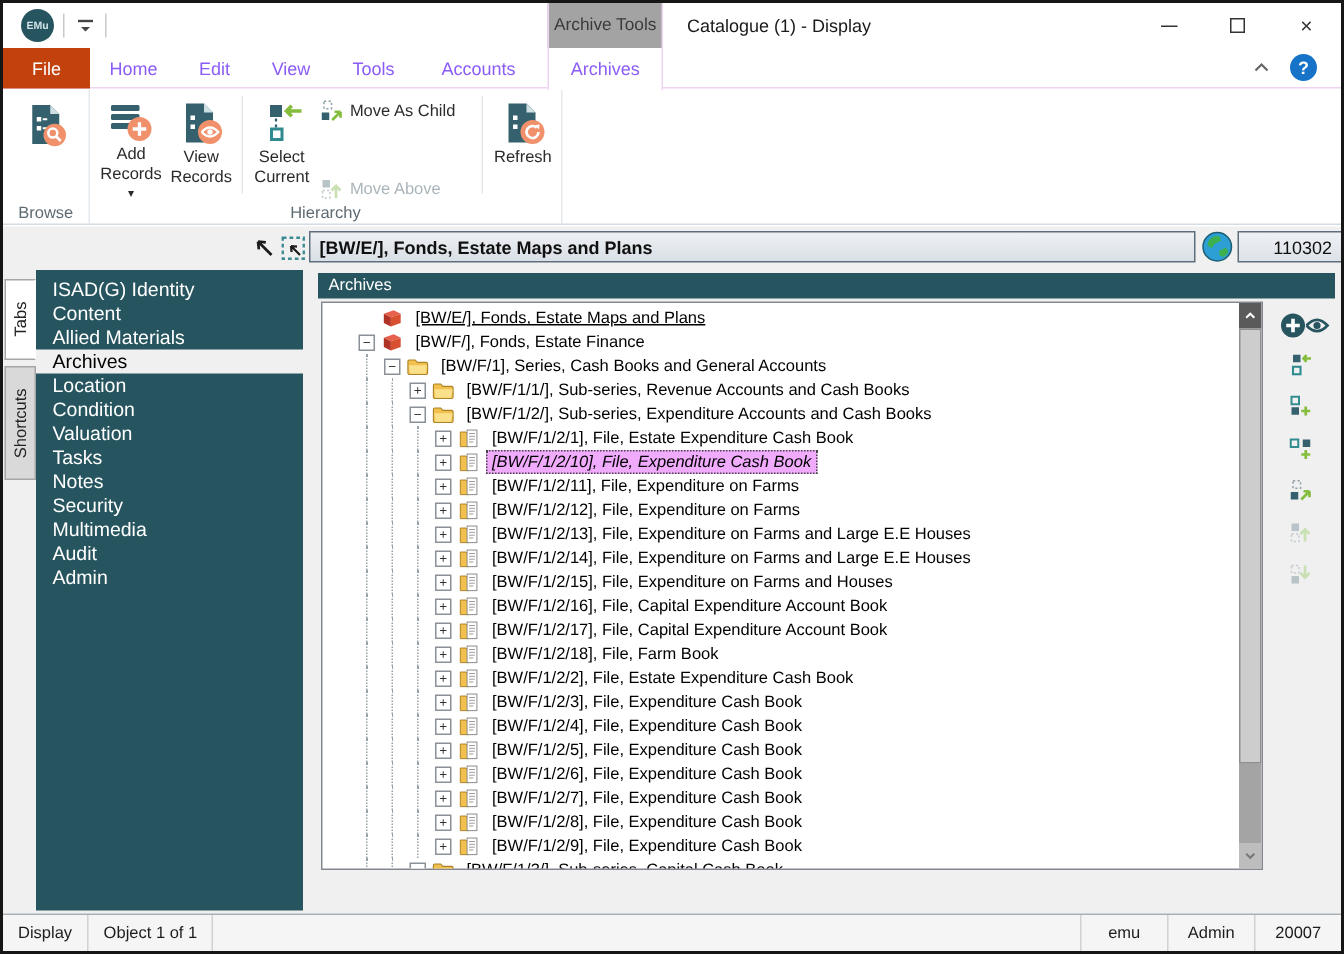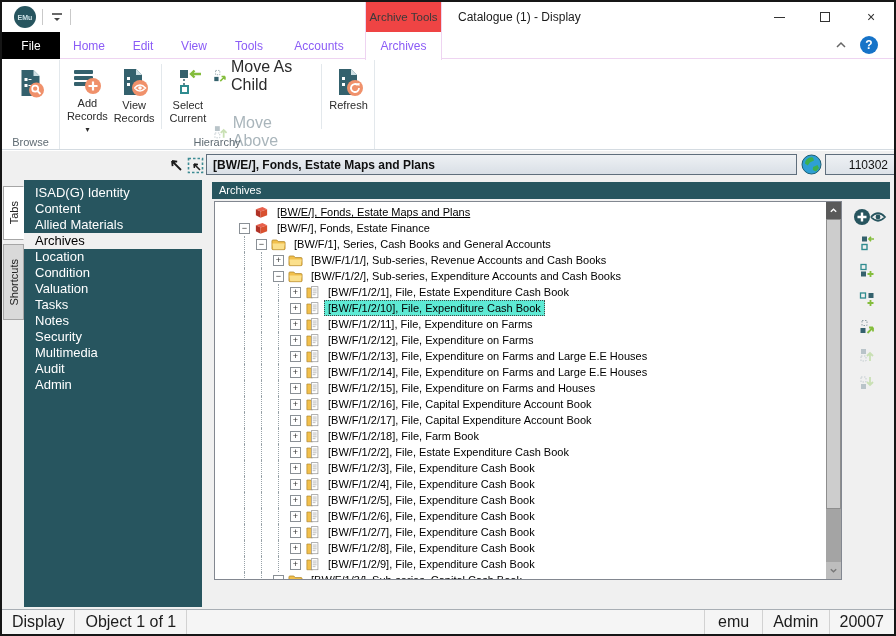--- a/index.html
+++ b/index.html
@@ -6,48 +6,48 @@
   html,body { width:896px; height:636px; }
   body { font-family:"Liberation Sans", sans-serif; background:#fff; }
   .window { position:relative; width:896px; height:636px; border:2px solid #161616; background:#fff; overflow:hidden; }
 
   
   .titlebar { position:absolute; left:0; top:0; right:0; height:30px; background:#fff; }
   .logo { position:absolute; left:12px; top:4px; width:22px; height:22px; border-radius:50%; background:#27555f; color:#cfe3e7; font-size:7px; font-weight:bold; display:flex; align-items:center; justify-content:center; }
   .qat-sep { position:absolute; top:7px; width:1px; height:16px; background:#c9c9c9; }
   .qat-custom { position:absolute; left:48px; top:8px; width:14px; height:14px; cursor:default; }
   .qat-custom svg { display:block; }
-  .ctx-tab { position:absolute; left:363px; top:0; width:77px; height:30px; background:#ef4444; border-left:1px solid #eed4f1; border-right:1px solid #eed4f1; color:#3a3a3a; font-size:11.5px; display:flex; align-items:center; justify-content:center; }
+  .ctx-tab { position:absolute; left:363px; top:0; width:77px; height:30px; background:#a3a3a3; border-left:1px solid #eed4f1; border-right:1px solid #eed4f1; color:#3a3a3a; font-size:11.5px; display:flex; align-items:center; justify-content:center; }
   .win-title { position:absolute; left:456px; top:0; height:30px; display:flex; align-items:center; font-size:12px; color:#1a1a1a; }
   .win-controls { position:absolute; right:0; top:0; height:30px; display:flex; }
   .win-btn { width:46px; height:30px; display:flex; align-items:center; justify-content:center; }
   .glyph-min { width:11px; height:1px; background:#333; }
   .glyph-max { width:10px; height:10px; border:1px solid #333; }
   .glyph-close { font-size:14px; color:#333; line-height:10px; }
 
   
   .tabrow { position:absolute; left:0; top:30px; right:0; height:27px; background:#fff; border-bottom:1px solid #eed4f1; }
   .mtab { position:absolute; top:0; height:27px; display:flex; align-items:center; justify-content:center; font-size:12px; color:#8b5cf6; }
-  .mtab.file { background:#000000; color:#fff; }
+  .mtab.file { background:#c2410c; color:#fff; }
   .mtab.archives { background:#fff; border-left:1px solid #eed4f1; border-right:1px solid #eed4f1; height:28px; z-index:2; }
   .ribbon-collapse { position:absolute; right:44px; top:36px; width:16px; height:16px; }
   .help-btn { position:absolute; right:16px; top:34px; width:18px; height:18px; border-radius:50%; background:#1673c8; color:#fff; font-size:12px; font-weight:bold; display:flex; align-items:center; justify-content:center; }
 
   
   .ribbon { position:absolute; left:0; top:58px; right:0; height:90px; background:#fff; border-bottom:1px solid #d4dbe1; display:flex; }
   .rgroup { position:relative; height:100%; border-right:1px solid #e3e8ec; }
   .rgroup .glabel { position:absolute; bottom:1px; left:0; right:0; text-align:center; font-size:11px; color:#5f6b73; }
   .g-browse { width:58px; }
   .g-hierarchy { width:315px; display:flex; padding:2px 2px 16px 4px; }
   .bigbtn { width:49px; display:flex; flex-direction:column; align-items:center; padding-top:3px; cursor:default; }
   .bigbtn .bicon { height:34px; display:flex; align-items:center; justify-content:center; }
   .bigbtn .blabel { font-size:11px; line-height:12.5px; color:#2b2b2b; text-align:center; }
   .vsep { width:1px; background:#e3e8ec; margin:2px 3px 4px 3px; }
   .stack { display:flex; flex-direction:column; justify-content:space-between; padding:4px 0 6px 2px; width:112px; }
-  .smallbtn { display:flex; align-items:center; gap:4px; font-size:16px; color:#2b2b2b; height:20px; }
+  .smallbtn { display:flex; align-items:center; gap:4px; font-size:11px; color:#2b2b2b; height:20px; }
   .smallbtn.disabled { color:#a9b5bb;margin-top:36px; }
   .browse-big { position:absolute; left:50%; transform:translateX(-50%); top:3px; }
 
   
   .recheader { position:absolute; left:0; top:149px; right:0; height:27px; background:#f0f0f0; }
   .rh-icon { position:absolute; top:6px; width:16px; height:16px; }
   .titlefield { position:absolute; left:204px; top:3px; width:591px; height:21px; background:linear-gradient(#eef1f4,#d9dfe6); border:1px solid #5f6e7c; font-size:12px; font-weight:bold; color:#101010; padding:3px 6px 0 6px; white-space:nowrap; overflow:hidden; }
   .globe { position:absolute; left:799px; top:3px; width:21px; height:21px; }
   .irnbox { position:absolute; left:823px; top:3px; width:70px; height:21px; background:linear-gradient(#eef1f4,#dde2e8); border:1px solid #5f6e7c; font-size:12px; color:#101010; text-align:right; padding:3px 6px 0 0; }
 
@@ -65,34 +65,34 @@
   .treerows { position:absolute; left:0; top:2px; right:15px; bottom:0; overflow:hidden; }
   .trow { display:flex; align-items:center; height:16px; padding-left:24px; font-size:11px; color:#000; white-space:nowrap; }
   .guide { width:17px; height:16px; position:relative; flex:0 0 17px; }
   .guide::before { content:""; position:absolute; left:5px; top:0; bottom:0; border-left:1px dotted #98a2a8; }
   .ebox { flex:0 0 11px; width:11px; height:11px; border:1px solid #8a9096; background:#fff; font-size:9px; line-height:8px; text-align:center; color:#333; margin-right:4px; }
   .ebox.none { border:none; background:transparent; }
   .ticon { flex:0 0 15px; width:15px; height:15px; margin-right:4px; }
   .ticon svg { display:block; }
   .tlabel { padding:1px 3px; border:1px solid transparent; }
   .tlabel.underline { text-decoration:underline; }
-  .trow.selected .tlabel { background:#5eead4; border:1px dotted #444; }
+  .trow.selected .tlabel { background:#f0abfc; border:1px dotted #444;font-style:italic; }
 
   
   .vscroll { position:absolute; right:0; top:0; bottom:0; width:15px; background:#a4a4a4; }
   .vs-up { position:absolute; top:0; left:0; right:0; height:17px; background:#5a5a5a; display:flex; align-items:center; justify-content:center; }
   .vs-thumb { position:absolute; top:17px; left:0; right:0; height:290px; background:#cdcdcd; border:1px solid #8e8e8e; }
   .vs-down { position:absolute; bottom:0; left:0; right:0; height:17px; background:#bdbdbd; display:flex; align-items:center; justify-content:center; }
 
   
   .toolstrip { position:absolute; left:643px; top:30px; width:46px; }
   .ts-btn { position:absolute; width:20px; height:20px; }
 
   
-  .statusbar { position:absolute; left:0; bottom:0; right:0; height:25px; background:#f5f5f5; border-top:1px solid #a8aeb4; display:flex; align-items:stretch; font-size:16px; color:#1c1c1c; }
+  .statusbar { position:absolute; left:0; bottom:0; right:0; height:25px; background:#f5f5f5; border-top:1px solid #a8aeb4; display:flex; align-items:stretch; font-size:11px; color:#1c1c1c; }
   .st-cell { display:flex; align-items:center; padding:0 10px; border-right:1px solid #d2d2d2; }
   .st-spacer { flex:1; }
   .st-cell.right { border-right:none; border-left:1px solid #d2d2d2; justify-content:center; min-width:58px; }
 </style>
 </head>
 <body>
 
 <div class="window">
 
   <div class="titlebar">

